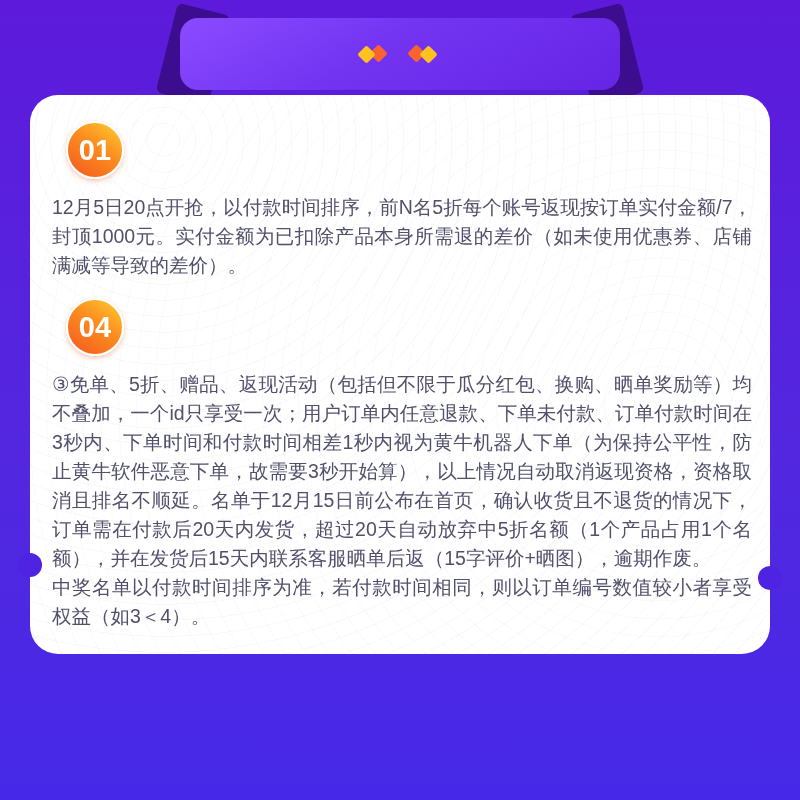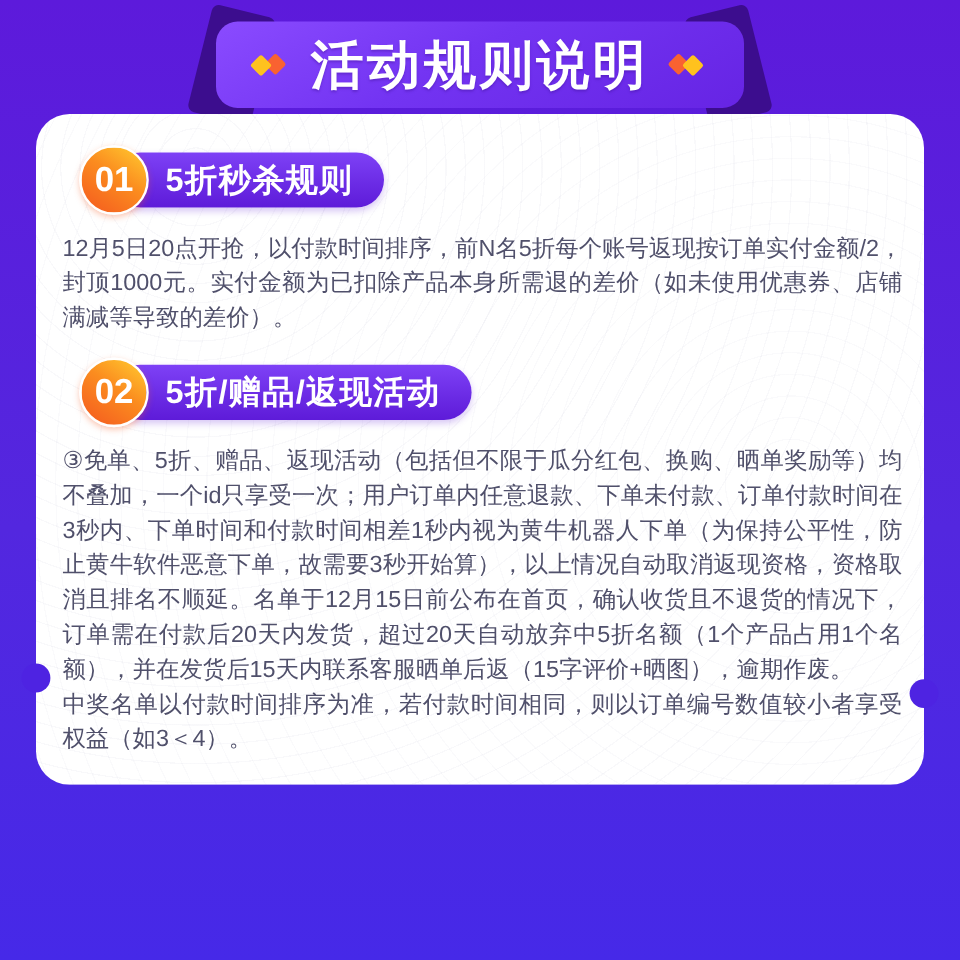--- a/index.html
+++ b/index.html
@@ -133,49 +133,42 @@
 <body>
 
 <div class="ribbon-wrap">
   <div class="ribbon-fold fold-left"></div>
   <div class="ribbon-fold fold-right"></div>
   <div class="ribbon">
     <span class="diamond-pair pair-left">
       <span class="diamond diamond-yellow"></span>
       <span class="diamond diamond-orange"></span>
     </span>
-    <span class="ribbon-title">活动规则说明</span>
     <span class="diamond-pair pair-right">
       <span class="diamond diamond-orange"></span>
       <span class="diamond diamond-yellow"></span>
     </span>
   </div>
 </div>
 
 <div class="card">
   <div class="card-inner">
 
     <div class="section section-01">
       <div class="section-header">
         <div class="badge">01</div>
-        <div class="pill">
-          <span class="pill-title">5折秒杀规则</span>
-        </div>
       </div>
       <div class="rules-text">
-        <p>12月5日20点开抢，以付款时间排序，前N名5折每个账号返现按订单实付金额/2，封顶1000元。实付金额为已扣除产品本身所需退的差价（如未使用优惠券、店铺满减等导致的差价）。</p>
+        <p>12月5日20点开抢，以付款时间排序，前N名5折每个账号返现按订单实付金额/7，封顶1000元。实付金额为已扣除产品本身所需退的差价（如未使用优惠券、店铺满减等导致的差价）。</p>
       </div>
     </div>
 
     <div class="section section-02">
       <div class="section-header">
-        <div class="badge">02</div>
-        <div class="pill">
-          <span class="pill-title">5折/赠品/返现活动</span>
-        </div>
+        <div class="badge">04</div>
       </div>
       <div class="rules-text">
         <p>③免单、5折、赠品、返现活动（包括但不限于瓜分红包、换购、晒单奖励等）均不叠加，一个id只享受一次；用户订单内任意退款、下单未付款、订单付款时间在3秒内、下单时间和付款时间相差1秒内视为黄牛机器人下单（为保持公平性，防止黄牛软件恶意下单，故需要3秒开始算），以上情况自动取消返现资格，资格取消且排名不顺延。名单于12月15日前公布在首页，确认收货且不退货的情况下，订单需在付款后20天内发货，超过20天自动放弃中5折名额（1个产品占用1个名额），并在发货后15天内联系客服晒单后返（15字评价+晒图），逾期作废。</p>
         <p>中奖名单以付款时间排序为准，若付款时间相同，则以订单编号数值较小者享受权益（如3＜4）。</p>
 
       </div>
     </div>
 
   </div>
 </div>

